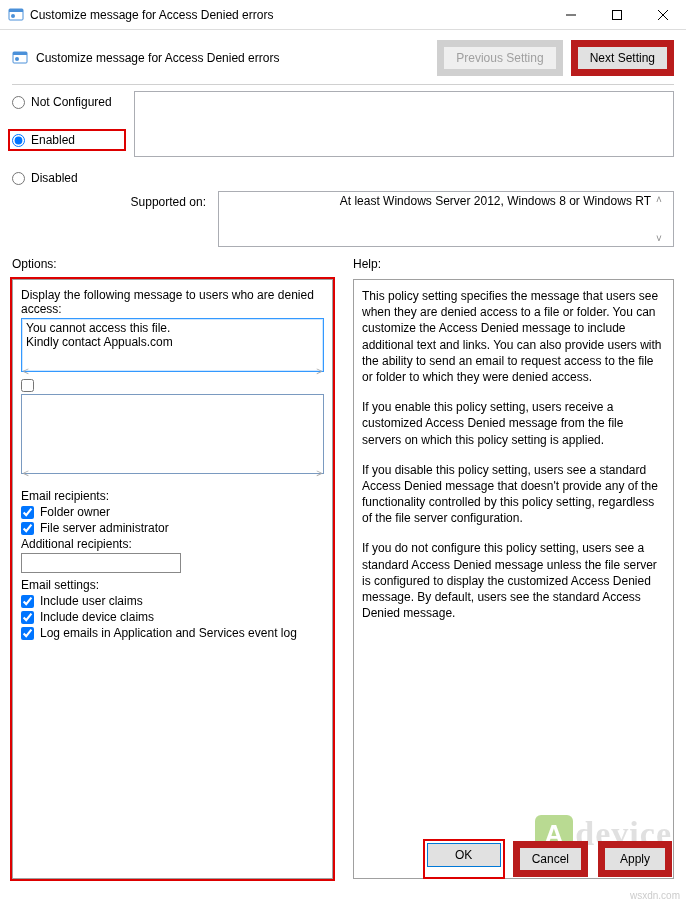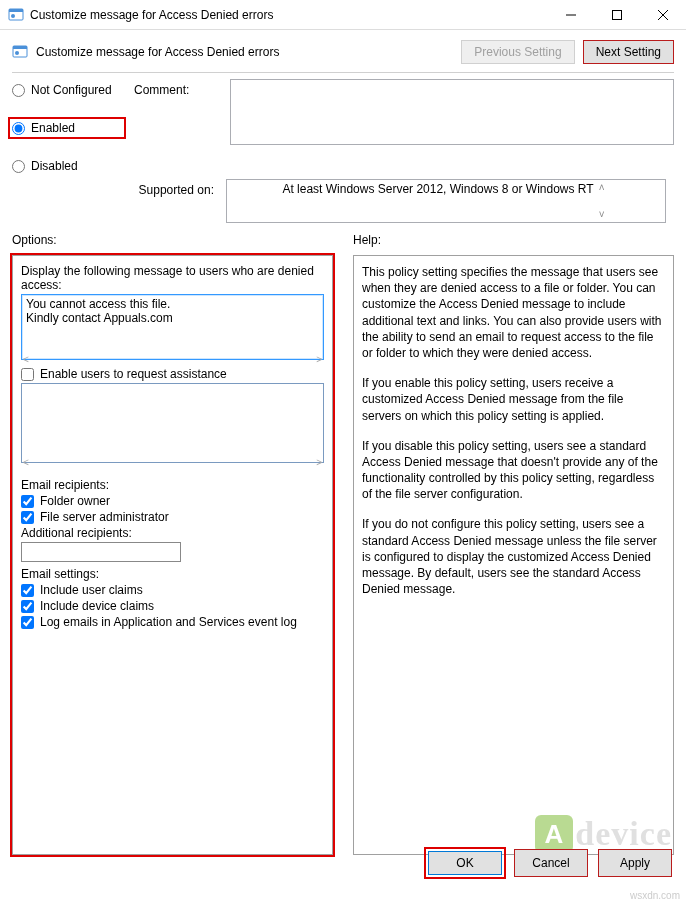--- a/index.html
+++ b/index.html
@@ -39,21 +39,21 @@
     align-items: center;
     padding: 10px 12px 4px 12px;
   }
   .header-row .icon {
     width: 16px; height: 16px; margin-right: 8px;
     display:inline-flex; align-items:center; justify-content:center;
   }
   .header-row .subtitle { flex: 1; }
   .nav-btns { display:flex; gap:8px; margin-left:auto; }
   .btn {
-    border: 1px solid #b91c1c;
+    border: 7px solid #b91c1c;
     background: #e1e1e1;
     padding: 4px 12px;
     min-width: 80px;
     text-align: center;
     font: inherit;
     cursor: default;
   }
   .btn:disabled, .btn.disabled {
     color: #a0a0a0;
     background: #efefef;
@@ -65,25 +65,25 @@
   .radio-col { width: 110px; display:flex; flex-direction:column; gap:24px; padding-top:4px;}
   .radio-item { display:flex; align-items:center; gap:6px; }
   .radio-item input { margin:0; }
   .radio-item.hl { outline: 2px solid #d00; outline-offset: 2px; padding-right:4px;}
   .label-col { width:84px; padding-top:4px;}
   .field-col { flex:1; }
   textarea.comment {
     width: 100%; height: 66px; resize:none;
     border:1px solid #abadb3; font:inherit; padding:2px;
   }
-  .supported-row { display:flex; padding: 6px 20px; gap:12px; align-items: flex-start; }
+  .supported-row { display:flex; padding: 6px 12px; gap:12px; align-items: flex-start; }
   .supported-row .label-col { text-align:right; width:194px; padding-top:4px;}
   .supported-box {
-    flex:1; height:44px; border:1px solid #abadb3; padding:2px 6px;
-    display:flex; align-items:flex-start; justify-content:center;
+    flex:1; height:56px; border:1px solid #abadb3; padding:2px 6px;
+    display:flex; align-items:flex-start; justify-content:flex-end;
     background:#fff; color:#000;
   }
   .supported-box .sb-scroll { width:16px; display:flex; flex-direction:column; justify-content:space-between; height:100%; color:#888; font-size:10px; text-align:center;}
   .cols { display:flex; padding: 4px 12px 0 12px; gap: 20px; }
   .col { flex:1; }
   .cols .colhdr { margin-bottom: 4px; }
   .opt-panel {
     border:1px solid #a0a0a0;
     outline: 2px solid #d00;
     outline-offset: 0;
@@ -97,21 +97,21 @@
     height: 600px;
     padding:8px;
     overflow:hidden;
     line-height:1.35;
   }
   .help-panel p { margin:0 0 14px 0; }
   .ta {
     width: 100%; border:1px solid #7a9ac0; font:inherit; resize:none;
     padding:2px 4px;
   }
-  .ta.msg { height:66px; border-color:#3399ff; box-shadow: inset 0 0 0 1px #cde6ff; }
+  .ta.msg { height:54px; border-color:#3399ff; box-shadow: inset 0 0 0 1px #cde6ff; }
   .ta.email { height:80px; }
   .chk-row { display:flex; align-items:center; gap:6px; }
   .chk-row input { margin:0;}
   .txtinput { width:160px; border:1px solid #888; height:20px; font:inherit; padding:0 3px;}
   .bottom-bar {
     position:absolute; left:0; right:0; bottom:16px;
     display:flex; justify-content:flex-end; gap:10px;
     padding:10px 14px;
   }
   .ok-wrap { outline:2px solid #d00; padding:2px; display:inline-block;}
@@ -184,21 +184,20 @@
     </label>
     <label class="radio-item hl">
       <input type="radio" name="state" checked="" style="">
       <span>Enabled</span>
     </label>
     <label class="radio-item">
       <input type="radio" name="state" style="">
       <span>Disabled</span>
     </label>
   </div>
-  <div class="label-col">Comment:</div>
   <div class="field-col">
     <textarea class="comment" style=""></textarea>
   </div>
 </div>
 
 <div class="supported-row">
   <div class="label-col">Supported on:</div>
   <div class="supported-box">
     <span>At least Windows Server 2012, Windows 8 or Windows RT</span>
     <span class="sb-scroll">
@@ -219,21 +218,20 @@
       <div>Display the following message to users who are denied access:</div>
       <textarea class="ta msg" style="">You cannot access this file.
 Kindly contact Appuals.com</textarea>
       <div class="scrollhint">
           <span>&lt;</span>
           <span>&gt;</span>
         </div>
 
       <label class="chk-row">
         <input type="checkbox" style="">
-        <span>Enable users to request assistance</span>
       </label>
 
       <textarea class="ta email" style=""></textarea>
       <div class="scrollhint">
           <span>&lt;</span>
           <span>&gt;</span>
         </div>
 
       <div style="margin-top:8px;">Email recipients:</div>
       <label class="chk-row">

